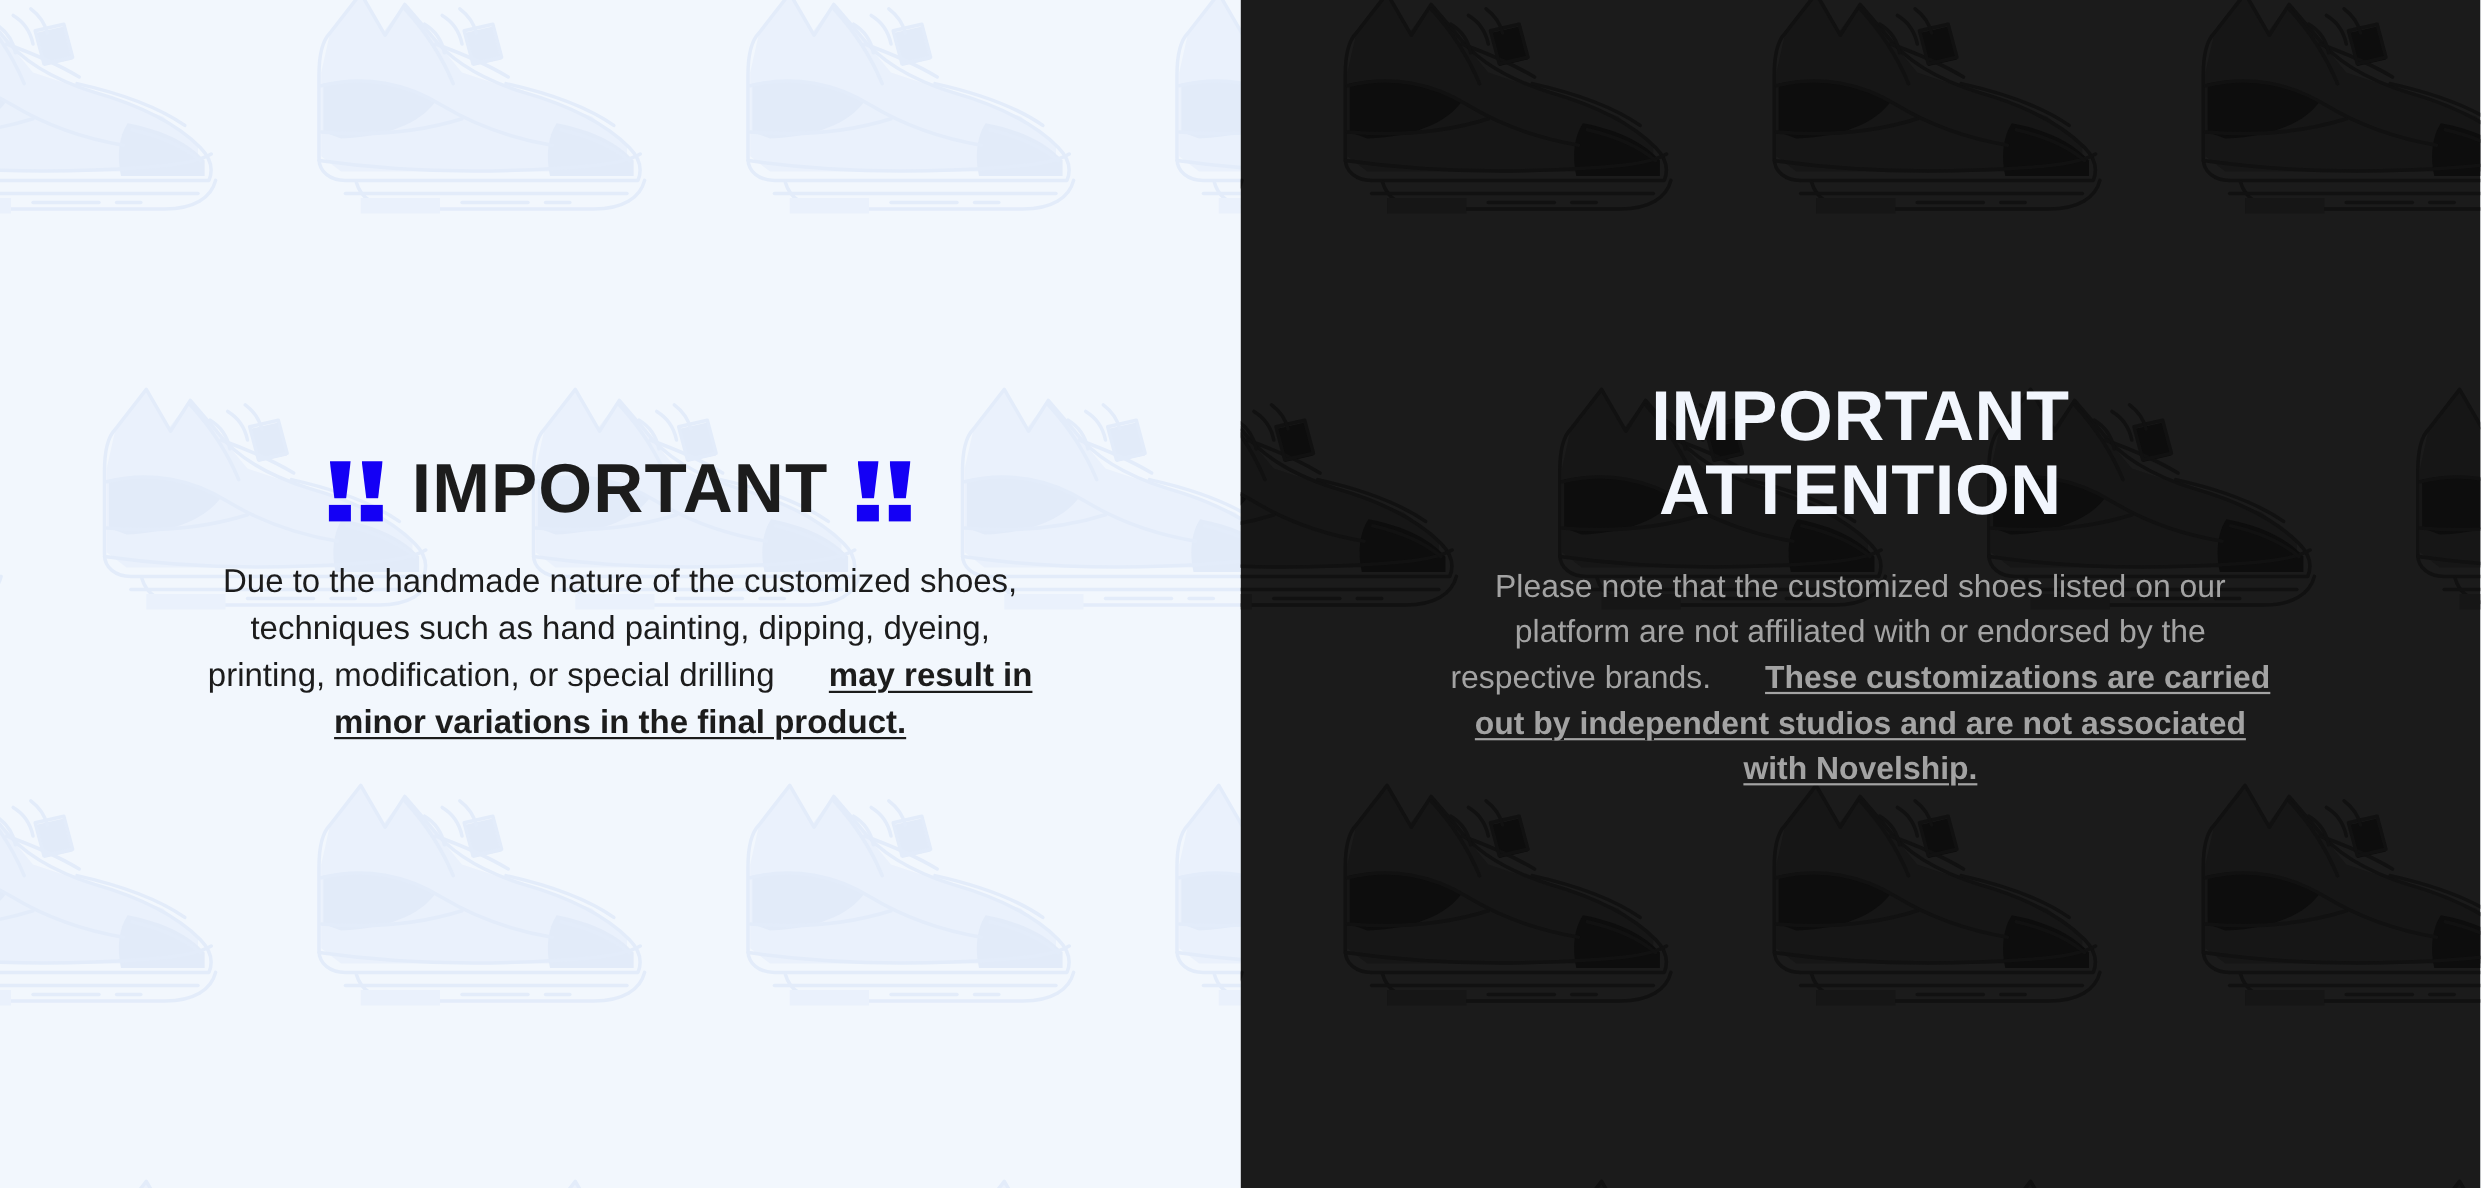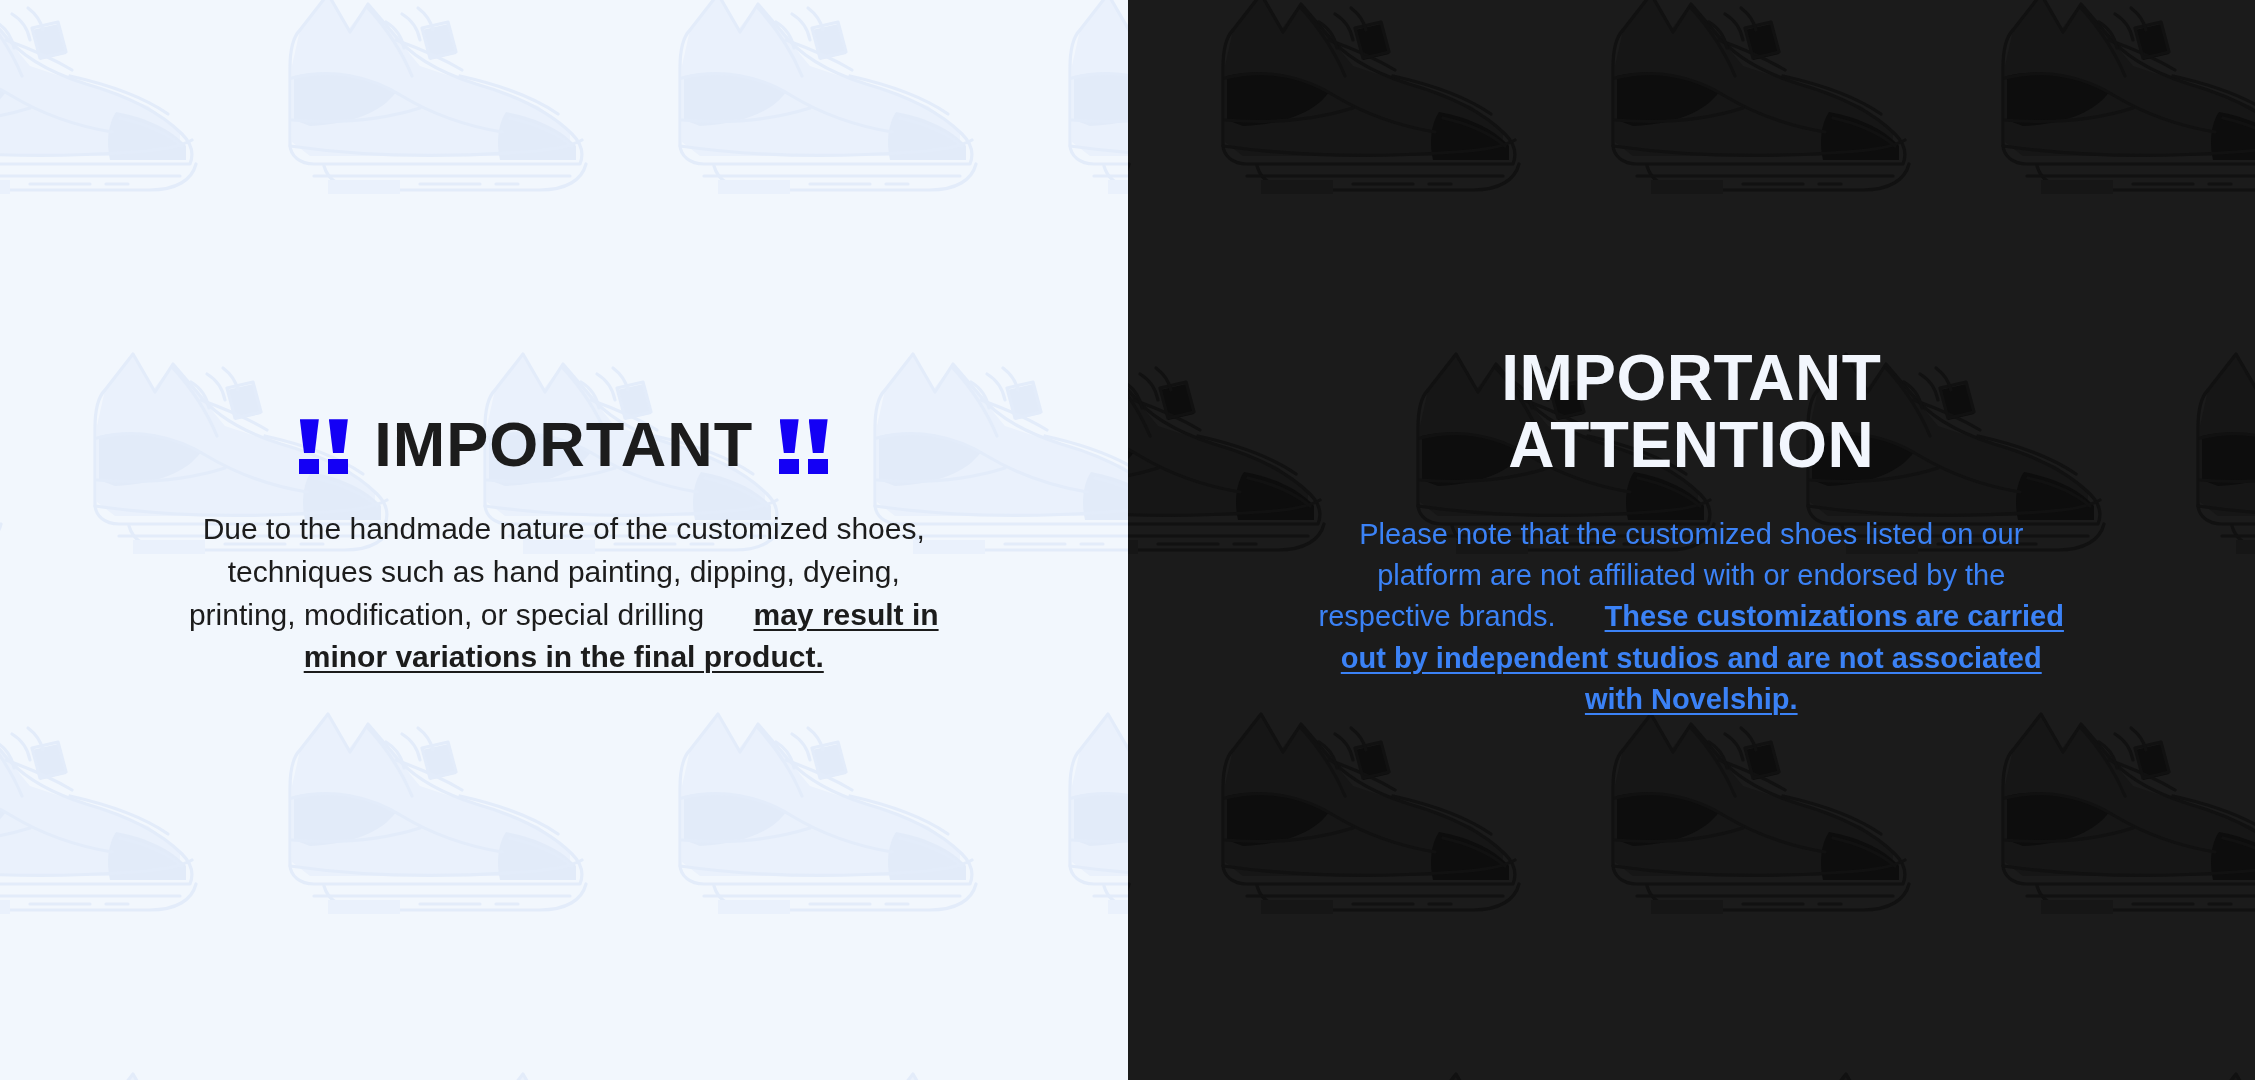--- a/index.html
+++ b/index.html
@@ -110,21 +110,21 @@
   .dbl-excl .dot {
     width:20px; height:15px;
     background:#1400f5;
   }
 
   .body-text {
     font-size:30px;
     line-height:1.42;
   }
   .body-text--light { color:#1c1c1c; }
-  .body-text--dark  { color:#3b82f6; font-size:29px; }
+  .body-text--dark  { color:#a3a3a3; font-size:29px; }
   .body-text .em {
     font-weight:700;
     text-decoration:underline;
     text-underline-offset:4px;
     text-decoration-thickness:2px;
     margin-left:41px;
   }
 </style>
 </head>
 <body>

